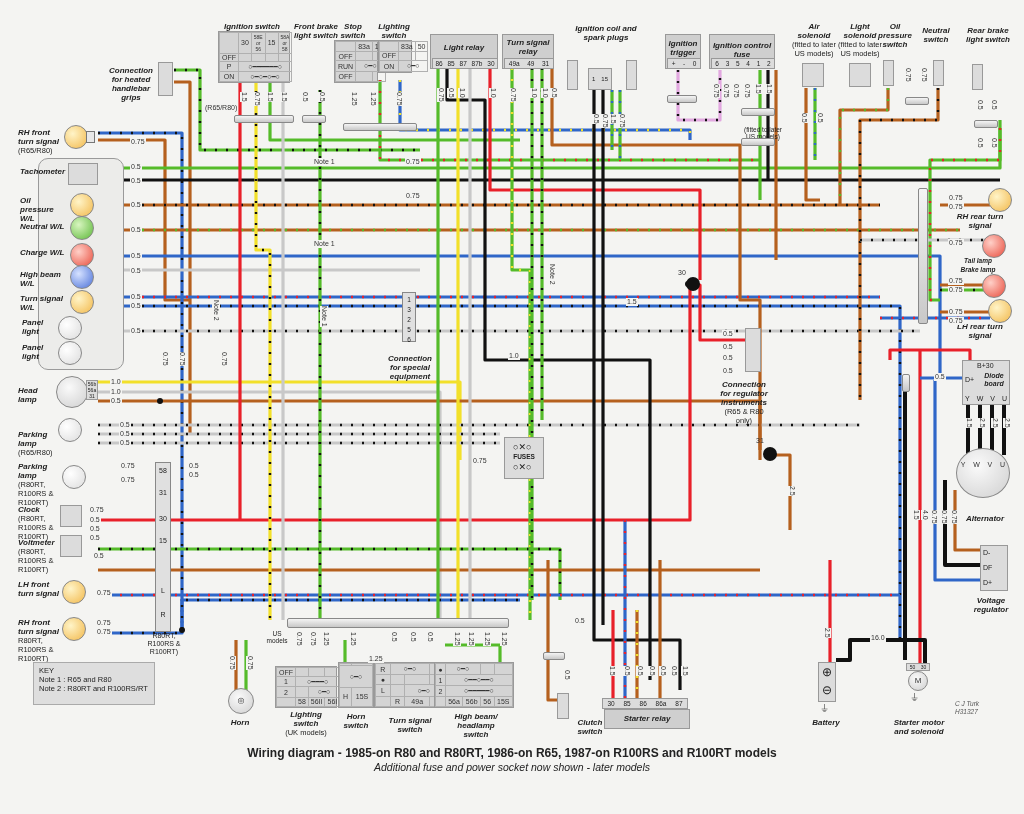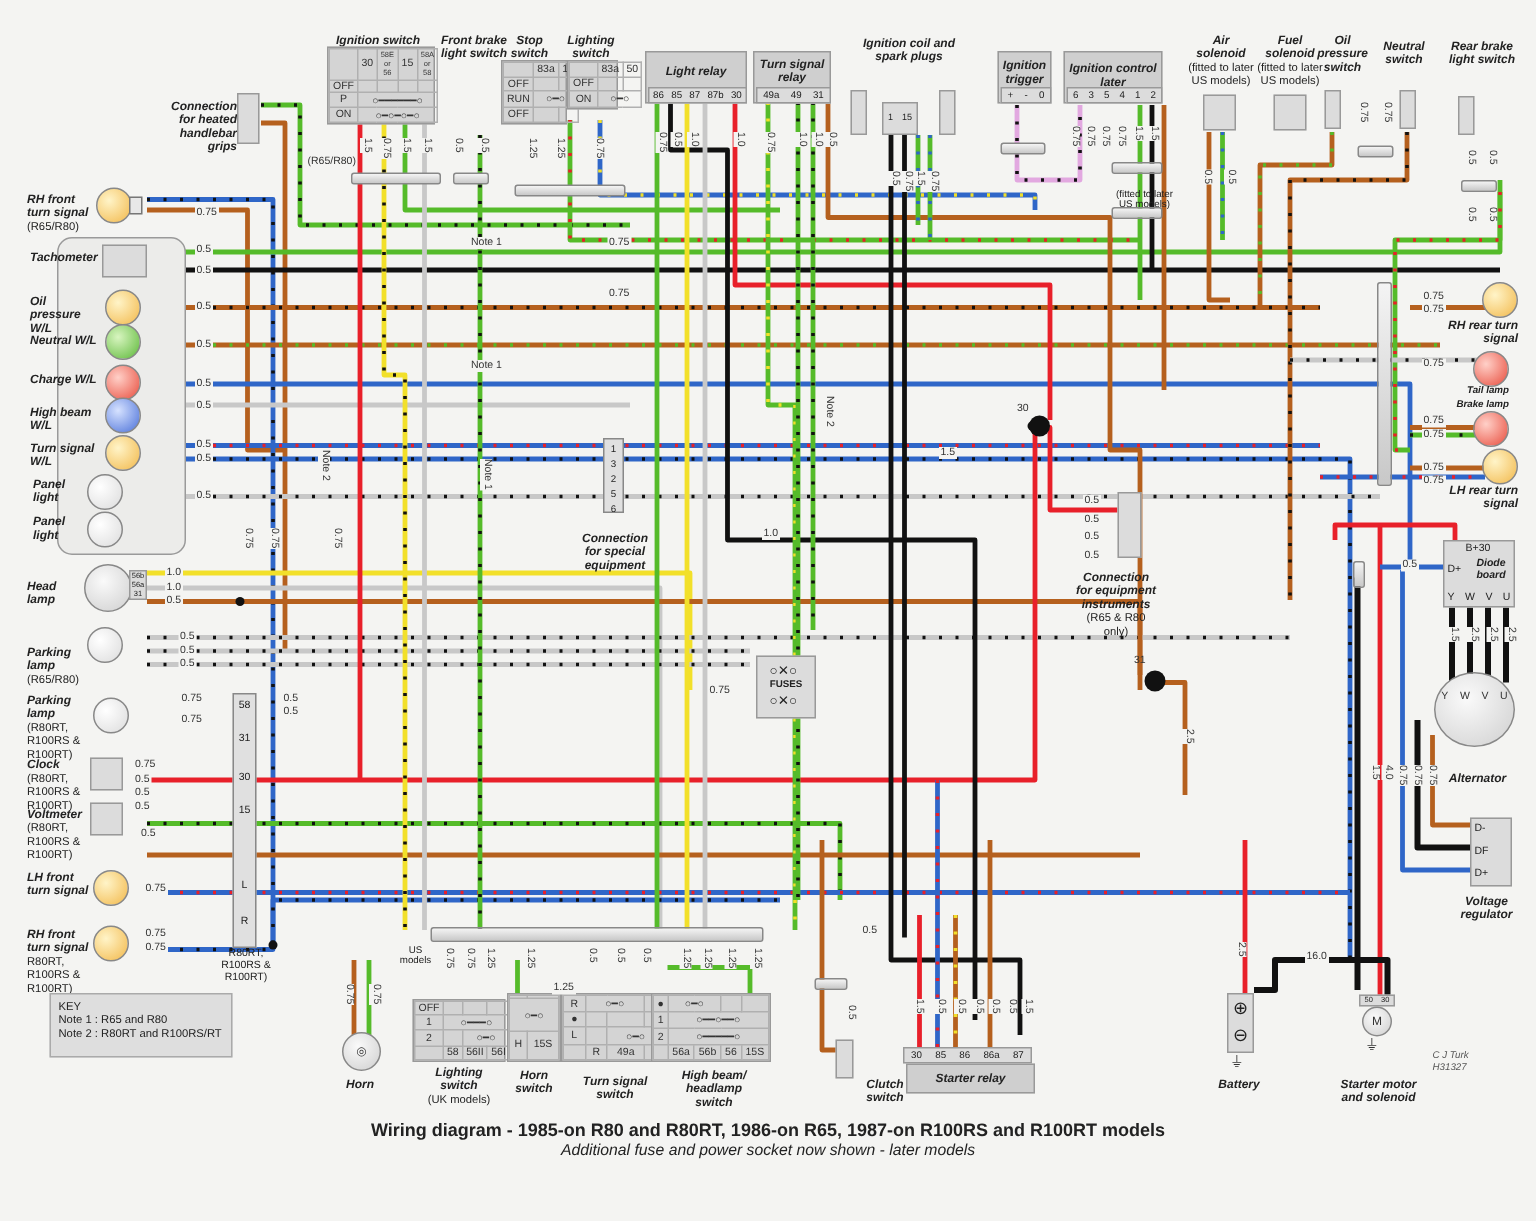--- a/index.html
+++ b/index.html
@@ -1,21 +1,21 @@
 <!DOCTYPE html>
 <html><head>
 <meta charset="utf-8">
 <style>
   html, body { margin:0; padding:0; background:#f4f4f2; }
   body { width:1024px; height:814px; position:relative; overflow:hidden; font-family:"Liberation Sans", sans-serif; color:#222; }
   #wires { position:absolute; left:0; top:0; width:1024px; height:814px; }
   .lbl { position:absolute; font-size:8px; line-height:9px; font-style:italic; font-weight:bold; text-align:center; color:#222; }
   .lbl .sub { display:block; font-weight:normal; font-style:normal; font-size:7.5px; }
   .lbl-left { text-align:left; }
-  .lbl-right { text-align:right; }
+  .lbl-right { }
   .gauge { position:absolute; font-size:7px; color:#333; background:#f4f4f2; padding:0 1px; line-height:8px; }
   .vg { position:absolute; font-size:7px; color:#333; background:#f4f4f2; writing-mode:vertical-rl; line-height:8px; }
   .box { position:absolute; background:#dcdcdc; border:1px solid #999; box-sizing:border-box; }
   .box.dark { background:#cfcfcf; }
   .boxtitle { position:absolute; font-size:8px; font-style:italic; font-weight:bold; text-align:center; width:100%; }
   .bulb { position:absolute; width:24px; height:24px; border-radius:50%; box-sizing:border-box; border:1px solid #888; }
   .bulb.amber { background:radial-gradient(circle at 35% 35%, #fff4c8, #f2b84a); }
   .bulb.green { background:radial-gradient(circle at 35% 35%, #d8f5c0, #5cb838); }
   .bulb.red { background:radial-gradient(circle at 35% 35%, #ffd0c8, #e84c3c); }
   .bulb.blue { background:radial-gradient(circle at 35% 35%, #d6e2ff, #4a70d8); }
@@ -272,34 +272,34 @@
 
 <div class="box dark" style="left:665px;top:34px;width:36px;height:35px;">
   <div class="boxtitle" style="top:4px;">Ignition trigger</div>
 </div>
 <div class="box" style="left:667px;top:58px;width:34px;height:11px;font-size:6.5px;display:flex;justify-content:space-around;align-items:center;">
   <span>+</span>
   <span>-</span>
   <span>0</span>
 </div>
 <div class="box dark" style="left:709px;top:34px;width:66px;height:35px;">
-  <div class="boxtitle" style="top:6px;">Ignition control later</div>
+  <div class="boxtitle" style="top:6px;">Ignition control fuse</div>
 </div>
 <div class="box" style="left:711px;top:58px;width:64px;height:11px;font-size:6.5px;display:flex;justify-content:space-around;align-items:center;">
   <span>6</span>
   <span>3</span>
   <span>5</span>
   <span>4</span>
   <span>1</span>
   <span>2</span>
 </div>
 
 <div class="lbl" style="left:792px;top:22px;width:44px;"><span>Air solenoid</span><span class="sub">(fitted to later US models)</span></div>
 <div class="box" style="left:802px;top:63px;width:22px;height:24px;"></div>
-<div class="lbl" style="left:838px;top:22px;width:44px;"><span>Fuel solenoid</span><span class="sub">(fitted to later US models)</span></div>
+<div class="lbl" style="left:838px;top:22px;width:44px;"><span>Light solenoid</span><span class="sub">(fitted to later US models)</span></div>
 <div class="box" style="left:849px;top:63px;width:22px;height:24px;"></div>
 <div class="lbl" style="left:878px;top:22px;width:34px;">Oil pressure switch</div>
 <div class="box" style="left:883px;top:60px;width:11px;height:26px;"></div>
 <div class="lbl" style="left:918px;top:26px;width:36px;">Neutral switch</div>
 <div class="box" style="left:933px;top:60px;width:11px;height:26px;"></div>
 <div class="lbl" style="left:964px;top:26px;width:48px;">Rear brake light switch</div>
 <div class="box" style="left:972px;top:64px;width:11px;height:26px;"></div>
 
 <div class="lbl lbl-right" style="left:104px;top:66px;width:54px;">Connection for heated handlebar grips</div>
 <div class="box" style="left:158px;top:62px;width:15px;height:34px;"></div>
@@ -373,21 +373,21 @@
 </div>
 <div class="lbl" style="left:384px;top:354px;width:52px;">Connection for special equipment</div>
 
 <div class="box" style="left:504px;top:437px;width:40px;height:42px;">
   <div class="boxtitle" style="top:15px;font-size:6.5px;font-style:normal;">FUSES</div>
   <div style="position:absolute;left:8px;top:4px;font-size:9px;">○✕○</div>
   <div style="position:absolute;left:8px;top:24px;font-size:9px;">○✕○</div>
 </div>
 
 <div class="box" style="left:745px;top:328px;width:16px;height:44px;"></div>
-<div class="lbl" style="left:716px;top:380px;width:56px;"><span>Connection for equipment instruments</span><span class="sub">(R65 &amp; R80 only)</span></div>
+<div class="lbl" style="left:716px;top:380px;width:56px;"><span>Connection for regulator instruments</span><span class="sub">(R65 &amp; R80 only)</span></div>
 
 <div class="node" style="left:686px;top:277px;"></div>
 <div class="nodelbl" style="left:678px;top:269px;">30</div>
 <div class="node" style="left:763px;top:447px;"></div>
 <div class="nodelbl" style="left:756px;top:437px;">31</div>
 
 <div class="bulb amber" style="left:988px;top:188px;"></div>
 <div class="lbl lbl-right" style="left:948px;top:212px;width:64px;">RH rear turn signal</div>
 <div class="bulb red" style="left:982px;top:234px;"></div>
 <div class="lbl lbl-right" style="left:950px;top:256px;width:56px;font-size:6.5px;">Tail lamp</div>

